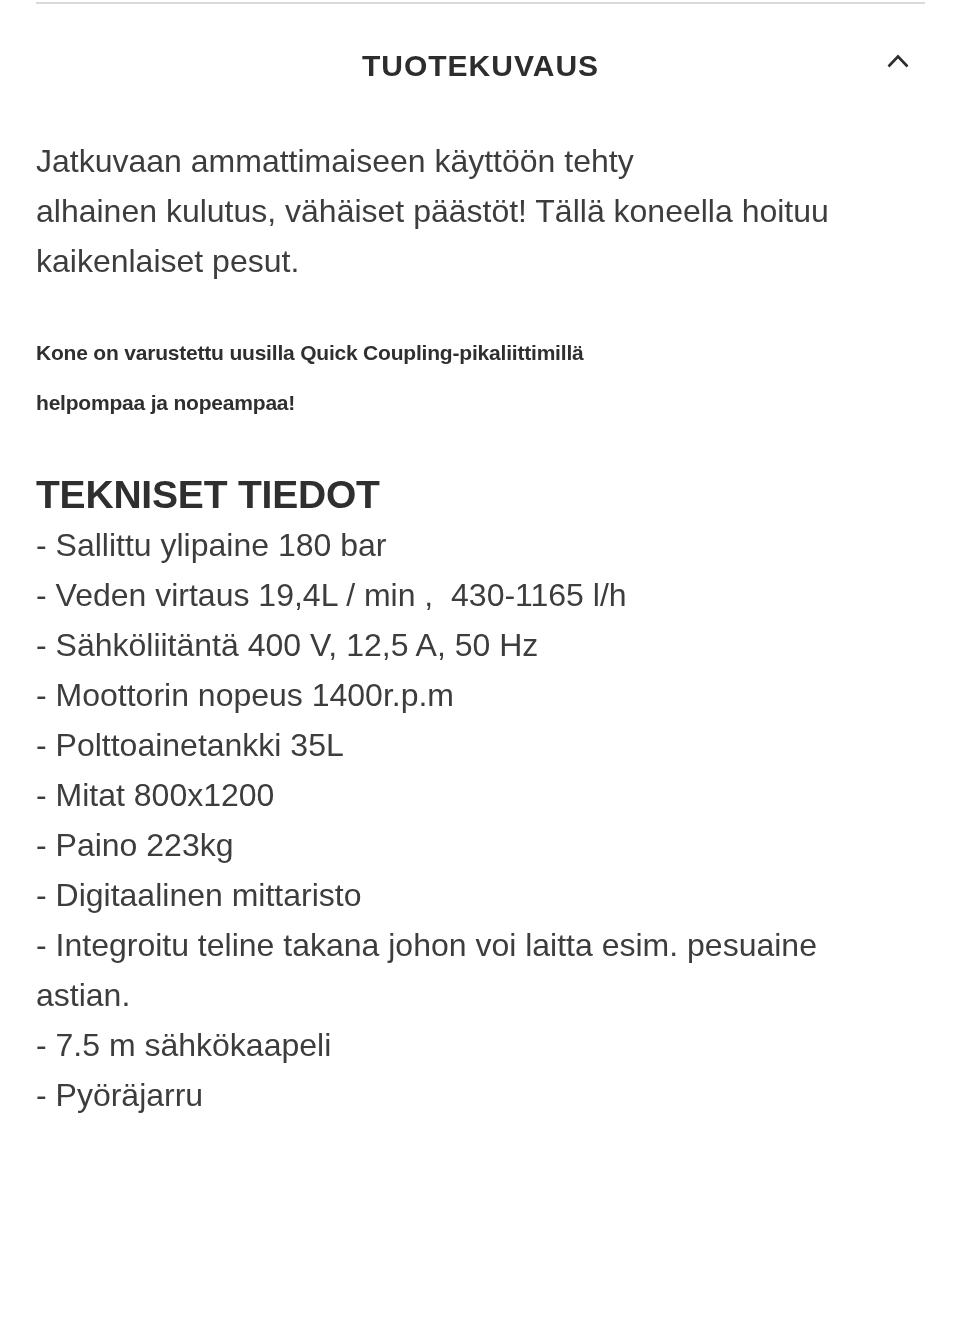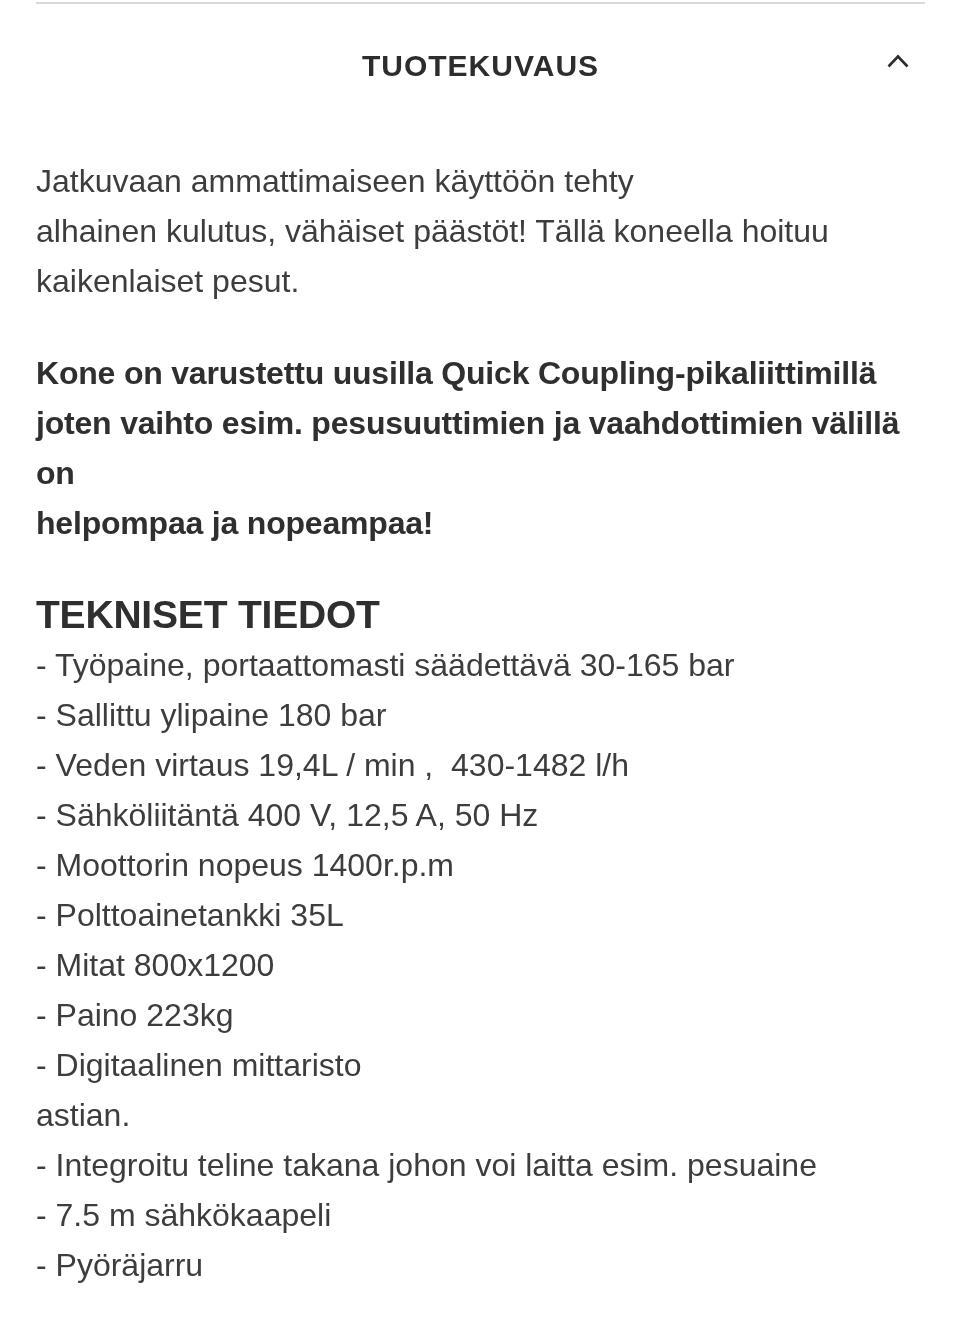--- a/index.html
+++ b/index.html
@@ -44,25 +44,25 @@
     justify-content: center;
   }
   .section-body {
     color: #3d3d3d;
     font-size: 32px;
   }
   .line {
     line-height: 50px;
     white-space: pre-wrap;   
   }
-  .para-regular { margin-top: 70px; }
+  .para-regular { margin-top: 50px; }
   .para-bold {
     margin-top: 42px;
     font-weight: 700;
-    font-size: 32px;
+    font-size: 21px;
     letter-spacing: -0.2px;
     color: #2f2f2f;
   }
   .tech-block { margin-top: 42px; padding-bottom: 28px; }
   .tech-heading {
     font-weight: 700;
     font-size: 39px;
     line-height: 50px;
     letter-spacing: -0.2px;
     color: #2f2f2f;
@@ -88,36 +88,34 @@
     <div class="section-body">
 
       <div class="para-regular">
         <div class="line">Jatkuvaan ammattimaiseen käyttöön tehty</div>
         <div class="line">alhainen kulutus, vähäiset päästöt! Tällä koneella hoituu</div>
         <div class="line">kaikenlaiset pesut.</div>
       </div>
 
       <div class="para-bold">
         <div class="line">Kone on varustettu uusilla Quick Coupling-pikaliittimillä</div>
-        <div class="line">joten vaihto esim. pesusuuttimien ja vaahdottimien välillä on</div>
         <div class="line">helpompaa ja nopeampaa!</div>
       </div>
 
       <div class="tech-block">
         <div class="tech-heading">TEKNISET TIEDOT</div>
-        <div class="line">- Työpaine, portaattomasti säädettävä 30-165 bar</div>
         <div class="line">- Sallittu ylipaine 180 bar</div>
-        <div class="line">- Veden virtaus 19,4L / min ,  430-1482 l/h</div>
+        <div class="line">- Veden virtaus 19,4L / min ,  430-1165 l/h</div>
         <div class="line">- Sähköliitäntä 400 V, 12,5 A, 50 Hz</div>
         <div class="line">- Moottorin nopeus 1400r.p.m</div>
         <div class="line">- Polttoainetankki 35L</div>
         <div class="line">- Mitat 800x1200</div>
         <div class="line">- Paino 223kg</div>
         <div class="line">- Digitaalinen mittaristo</div>
+        <div class="line">- Integroitu teline takana johon voi laitta esim. pesuaine</div>
         <div class="line">astian.</div>
-        <div class="line">- Integroitu teline takana johon voi laitta esim. pesuaine</div>
         <div class="line">- 7.5 m sähkökaapeli</div>
         <div class="line">- Pyöräjarru</div>
       </div>
 
     </div>
   </section>
 </div>
 
 </body></html>

